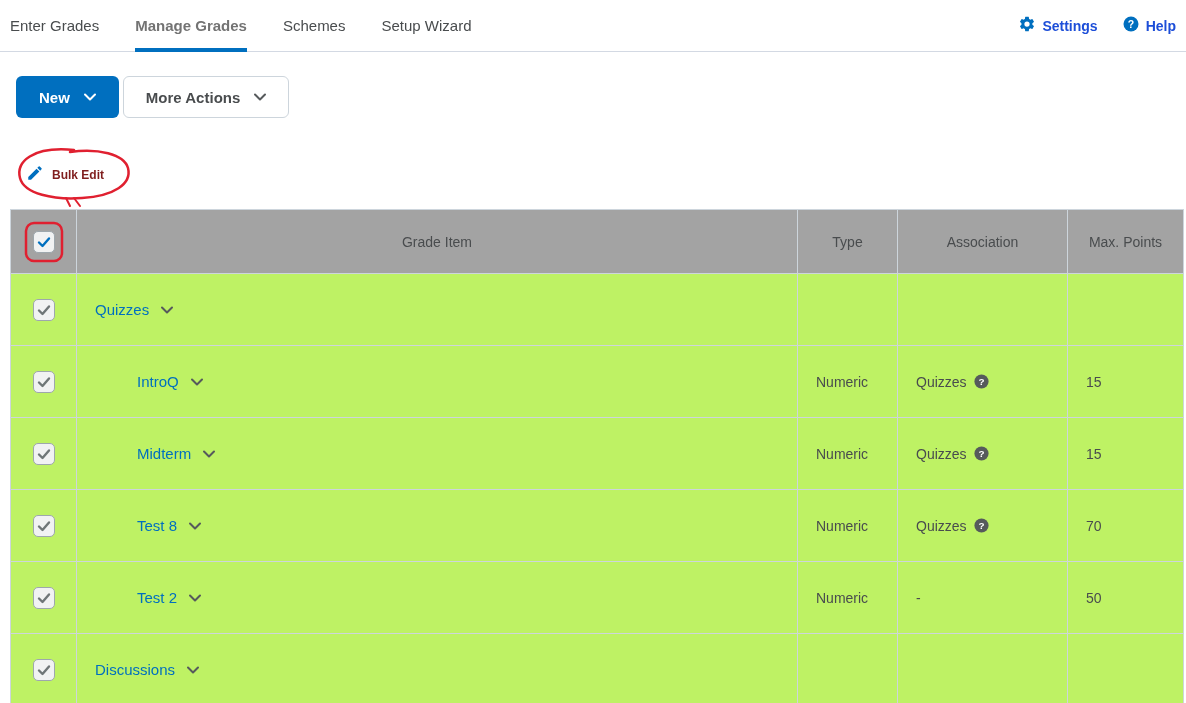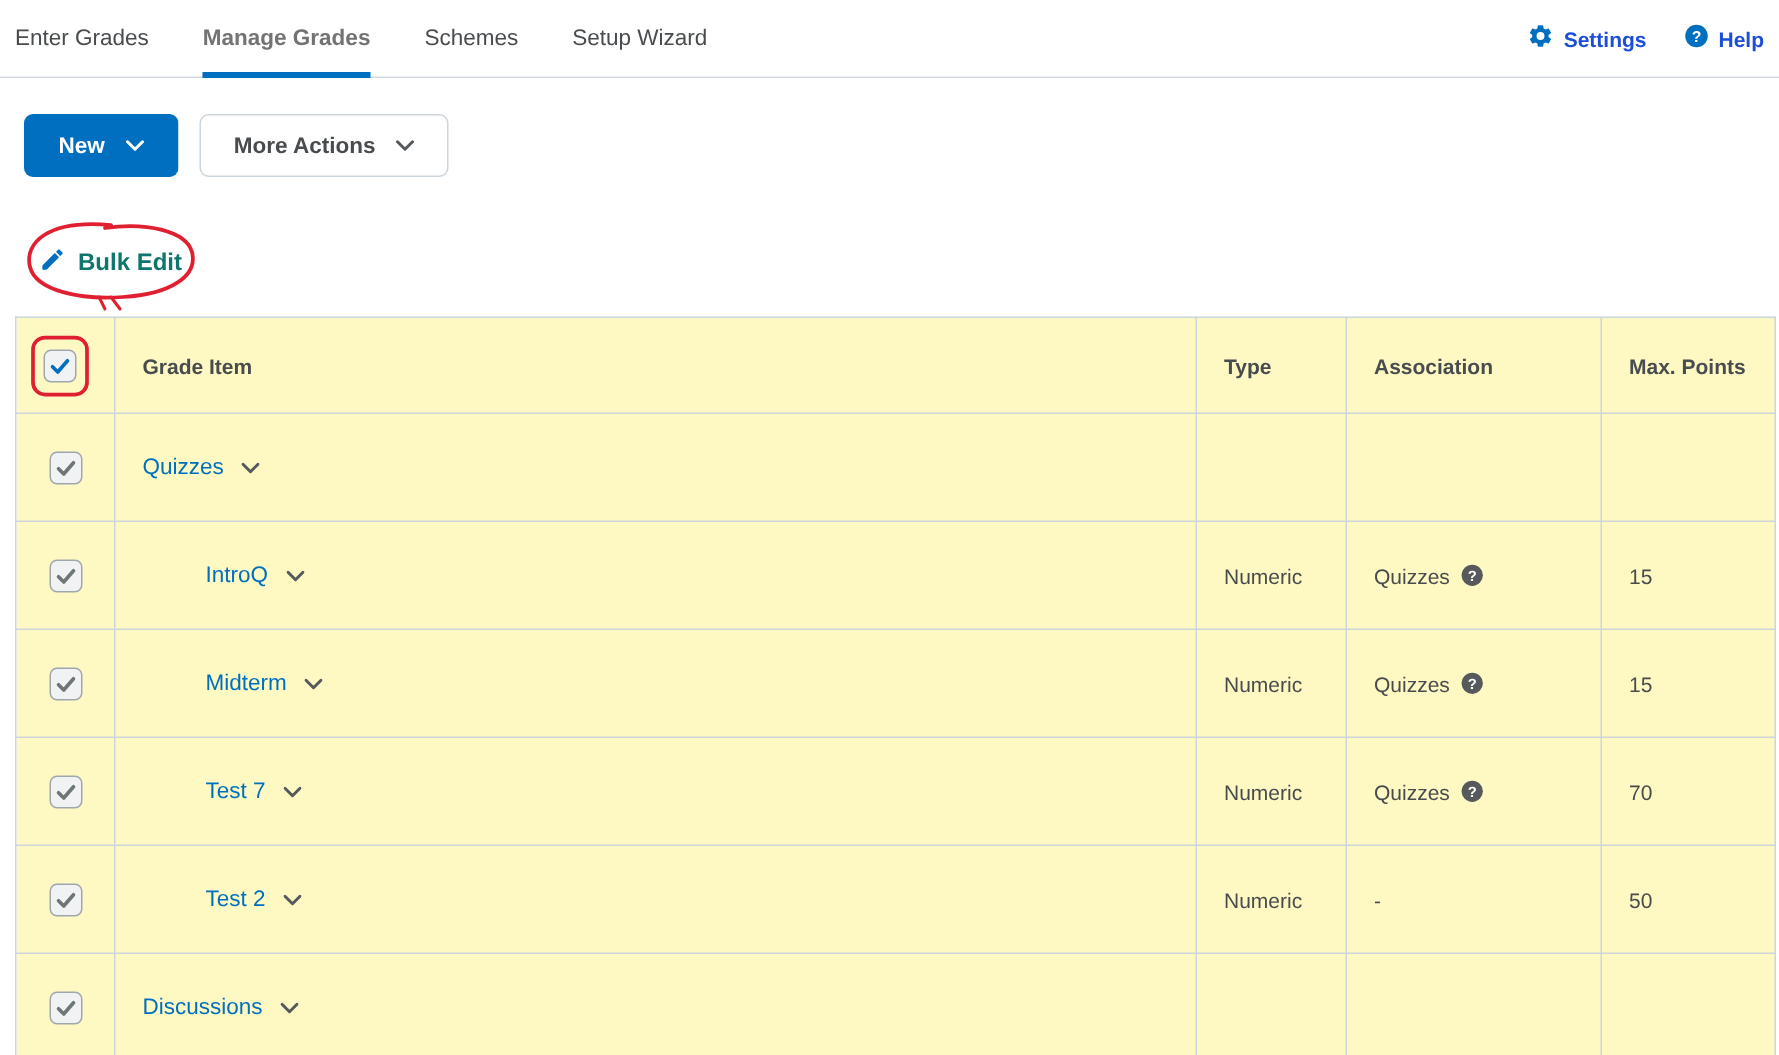--- a/index.html
+++ b/index.html
@@ -43,21 +43,21 @@
     font-size: 14px;
   }
   .tabs-right .tlink {
     display: flex;
     align-items: center;
     gap: 6px;
     cursor: pointer;
   }
   .toolbar {
     display: flex;
-    gap: 14px;
+    gap: 4px;
     padding: 24px 16px 40px 16px;
   }
   .btn {
     display: inline-flex;
     align-items: center;
     gap: 14px;
     height: 42px;
     padding: 0 22px;
     border-radius: 6px;
     font-size: 15px;
@@ -76,22 +76,22 @@
   }
   .chev { display:inline-block; line-height:0; }
   .bulk-wrap {
     position: relative;
     padding: 0 16px 6px 16px;
   }
   .bulk-edit {
     display: inline-flex;
     align-items: center;
     gap: 8px;
-    color: #0f766e;
-    font-size: 16px;
+    color: #7f1d1d;
+    font-size: 12px;
     font-weight: 700;
     cursor: pointer;
     padding: 6px 10px;
     justify-content: flex-end;
   }
   .ann-circle {
     position: absolute;
     left: 10px;
     top: -14px;
     pointer-events: none;
@@ -102,30 +102,30 @@
     border-collapse: collapse;
     border: 1px solid #cdd5dc;
     table-layout: fixed;
   }
   table.grades th, table.grades td {
     border: 1px solid #cdd5dc;
     padding: 0;
     vertical-align: middle;
   }
   table.grades thead th {
-    background: #fef9c3;
+    background: #a3a3a3;
     height: 64px;
-    text-align: left;
-    font-weight: 700;
+    text-align: center;
+    font-weight: 400;
     color: #494C4E;
     font-size: 14px;
     padding: 0 18px;
   }
   table.grades tbody tr { height: 72px; }
-  table.grades tbody td { background: #fef9c3; padding: 0 18px; }
+  table.grades tbody td { background: #bef264; padding: 0 18px; }
   col.c-check { width: 66px; }
   col.c-item { }
   col.c-type { width: 100px; }
   col.c-assoc { width: 170px; }
   col.c-max { width: 116px; }
   .chk {
     width: 22px;
     height: 22px;
     border: 1px solid #9ea7ad;
     border-radius: 5px;
@@ -314,21 +314,21 @@
           </span></td>
         <td>15</td>
       </tr>
       <tr>
         <td class="chk-col"><span class="chk">
             <svg width="14" height="14" viewBox="0 0 14 14">
               <path d="M2 7.5 5.5 11 12 3.5" stroke="#6f7678" stroke-width="2.4" fill="none" stroke-linecap="round" stroke-linejoin="round"></path>
             </svg>
           </span></td>
         <td><span class="link indent1">
-            <span>Test 7</span>
+            <span>Test 8</span>
             <span class="chev"><svg width="12" height="12" viewBox="0 0 12 12">
                 <path d="M1 3.5 6 8.5 11 3.5" stroke="#565A5C" stroke-width="2" fill="none" stroke-linecap="round" stroke-linejoin="round"></path>
               </svg></span>
           </span></td>
         <td>Numeric</td>
         <td><span class="assoc">
             <span>Quizzes</span>
             <span class="qicon">
               <svg width="17" height="17" viewBox="0 0 24 24">
                 <circle cx="12" cy="12" r="10" fill="#565A5C"></circle>

